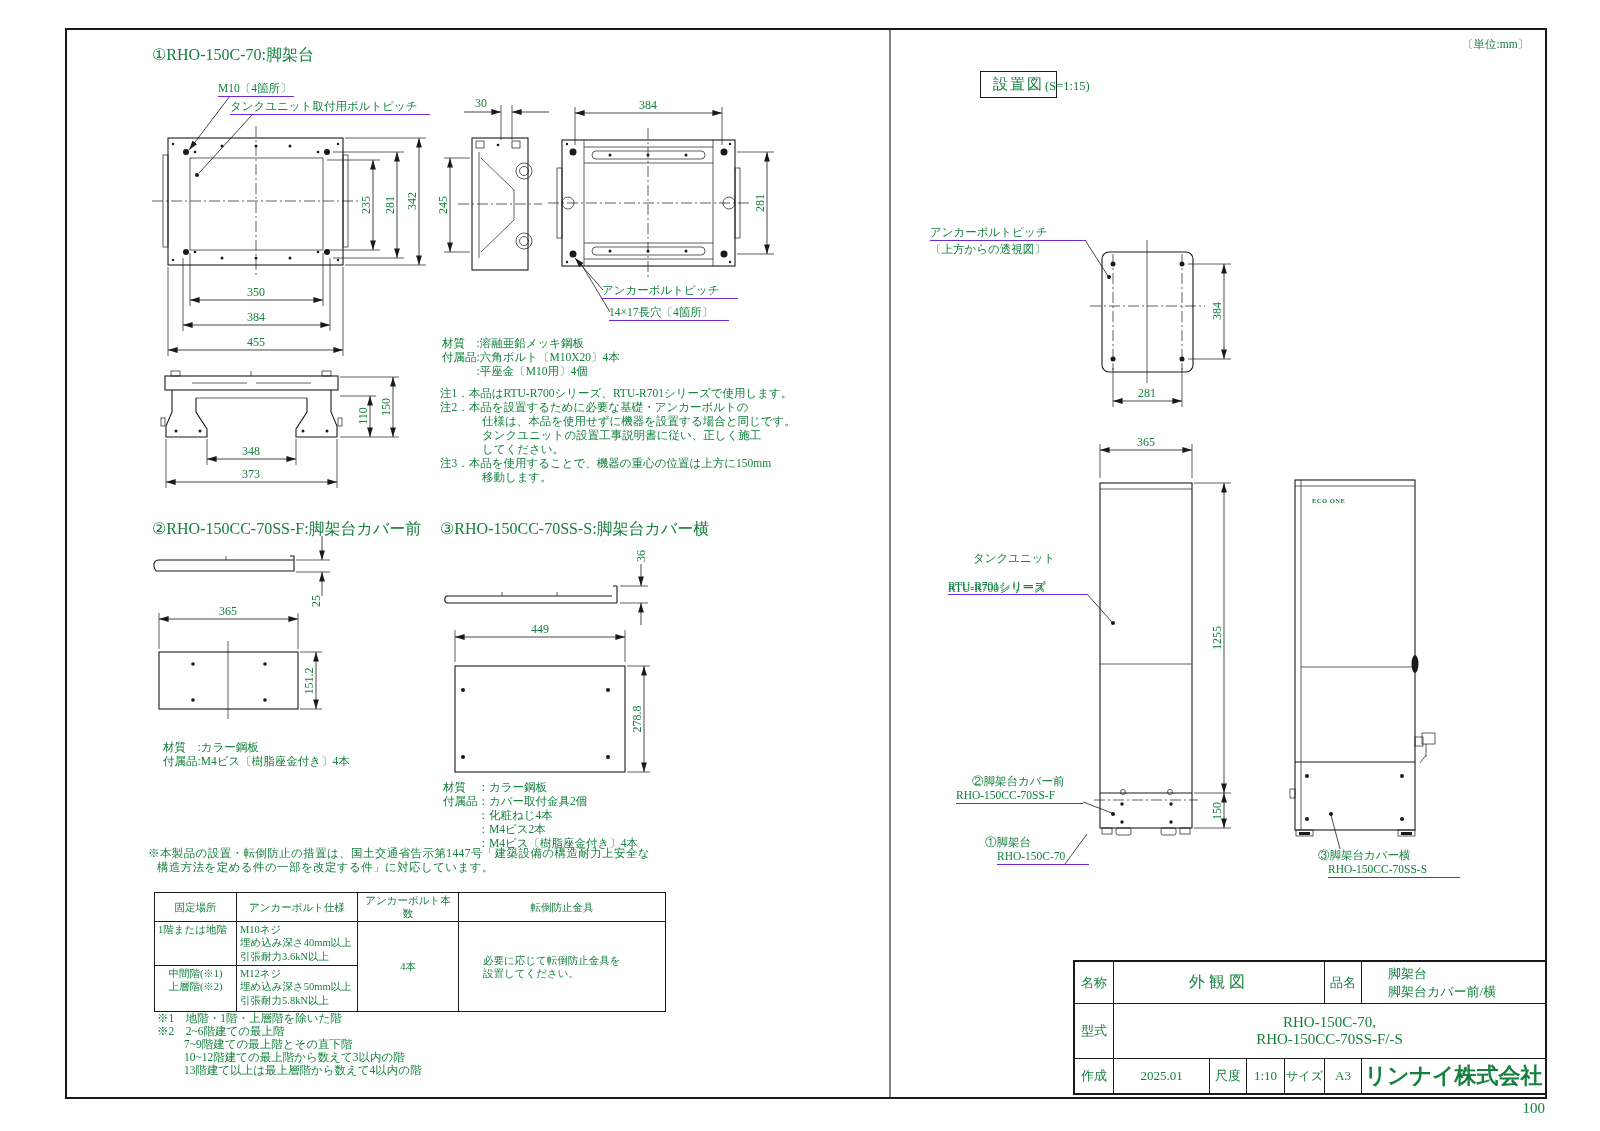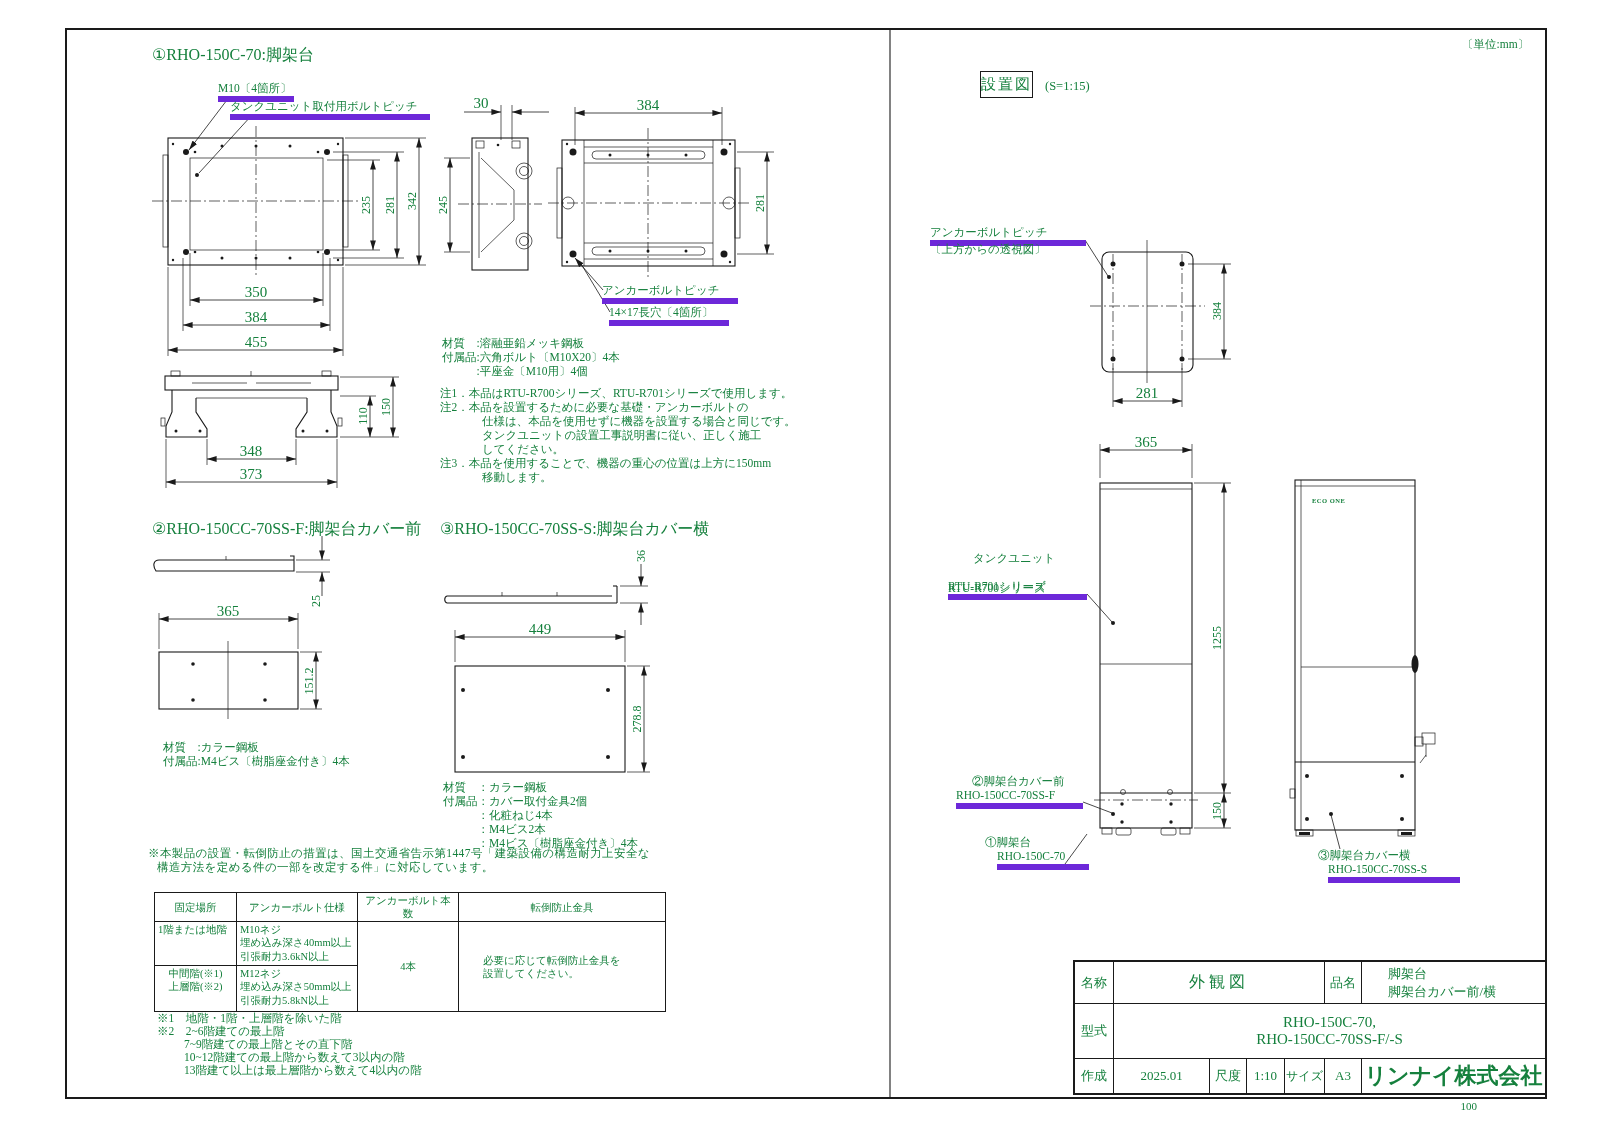--- a/index.html
+++ b/index.html
@@ -7,34 +7,34 @@
          font-family:Liberation Serif, serif;color:#15803d;overflow:hidden;}
   svg{position:absolute;left:0;top:0;}
   .o{fill:none;stroke:#1a1a1a;stroke-width:1.1}
   .t{fill:none;stroke:#1a1a1a;stroke-width:0.7}
   .cl{fill:none;stroke:#1a1a1a;stroke-width:0.7;stroke-dasharray:11 3 2 3}
   .dim{fill:none;stroke:#1a1a1a;stroke-width:0.8}
   .ext{fill:none;stroke:#1a1a1a;stroke-width:0.7}
   .f{fill:#1a1a1a;stroke:none}
   .lbl{position:absolute;white-space:nowrap;font-size:11.5px;line-height:1.15;}
   .ttl{position:absolute;white-space:nowrap;font-size:16px;}
-  .ul{border-bottom:6px solid #6d28d9;padding-bottom:1px;}
-  .dl{position:absolute;white-space:nowrap;font-size:15px;transform:translate(-50%,-50%);}
+  .ul{border-bottom:1px solid #6d28d9;padding-bottom:1px;}
+  .dl{position:absolute;white-space:nowrap;font-size:12px;transform:translate(-50%,-50%);}
   .dlv{position:absolute;white-space:nowrap;font-size:12px;transform:translate(-50%,-50%) rotate(-90deg);}
   .note{position:absolute;white-space:nowrap;font-size:11.5px;}
   table.spec{position:absolute;left:154px;top:892px;border-collapse:collapse;table-layout:fixed;
              font-size:10.5px;line-height:1.25;}
   table.spec td,table.spec th{border:1px solid #1a1a1a;padding:1px 3px;font-weight:normal;vertical-align:top;}
   table.spec th{text-align:center;vertical-align:middle;}
   .tb{position:absolute;left:1073px;top:960px;width:474px;border:2px solid #1a1a1a;box-sizing:border-box;}
   .tb .row{display:flex;box-sizing:border-box;}
   .tb .cell{box-sizing:border-box;border-right:1px solid #1a1a1a;display:flex;align-items:center;justify-content:center;
             font-size:13px;white-space:nowrap;overflow:hidden;}
   .tb .cell:last-child{border-right:none;}
-  .boxttl{position:absolute;left:980px;top:71px;border:1.5px solid #1a1a1a;padding:3px 0;font-size:15px;letter-spacing:2px;}
+  .boxttl{position:absolute;left:980px;top:71px;border:1.5px solid #1a1a1a;padding:3px 12px;font-size:15px;letter-spacing:2px;}
 </style>
 </head>
 <body>
 
 <div id="sheet">
 
   <svg width="1600" height="1131" viewBox="0 0 1600 1131">
     <defs>
       <marker id="ar" viewBox="0 0 10 7" markerWidth="10" markerHeight="7" refX="9.6" refY="3.5" orient="auto-start-reverse" markerUnits="userSpaceOnUse">
         <path d="M0,0.6 L9.6,3.5 L0,6.4 Z" fill="#1a1a1a"></path>
@@ -300,21 +300,21 @@
       <rect x="1296" y="830" width="17" height="6" class="t"></rect>
         <rect x="1398" y="830" width="17" height="6" class="t"></rect>
       <rect x="1299" y="832" width="11" height="3" class="f"></rect>
         <rect x="1401" y="832" width="11" height="3" class="f"></rect>
       <line x1="1331" y1="815" x2="1340" y2="849" class="dim"></line>
         <circle cx="1331" cy="814" r="2" class="f"></circle>
     </g>
   </svg>
 
   <div class="lbl" style="left:1462px;top:38px;">〔単位:mm〕</div>
-  <div class="lbl" style="left:1432px;top:1100px;width:45px;text-align:right;font-size:11px;">100</div>
+  <div class="lbl" style="left:1500px;top:1100px;width:45px;text-align:right;font-size:15px;">100</div>
 
   <div class="ttl" style="left:152px;top:45px;">①RHO-150C-70:脚架台</div>
   <div class="lbl ul" style="left:218px;top:82px;width:76px;">M10〔4箇所〕</div>
   <div class="lbl ul" style="left:230px;top:100px;width:200px;">タンクユニット取付用ボルトピッチ</div>
   <div class="dlv" style="left:366px;top:205px;">235</div>
   <div class="dlv" style="left:390px;top:205px;">281</div>
   <div class="dlv" style="left:412px;top:201px;">342</div>
   <div class="dl" style="left:256px;top:292px;">350</div>
   <div class="dl" style="left:256px;top:317px;">384</div>
   <div class="dl" style="left:256px;top:342px;">455</div>

